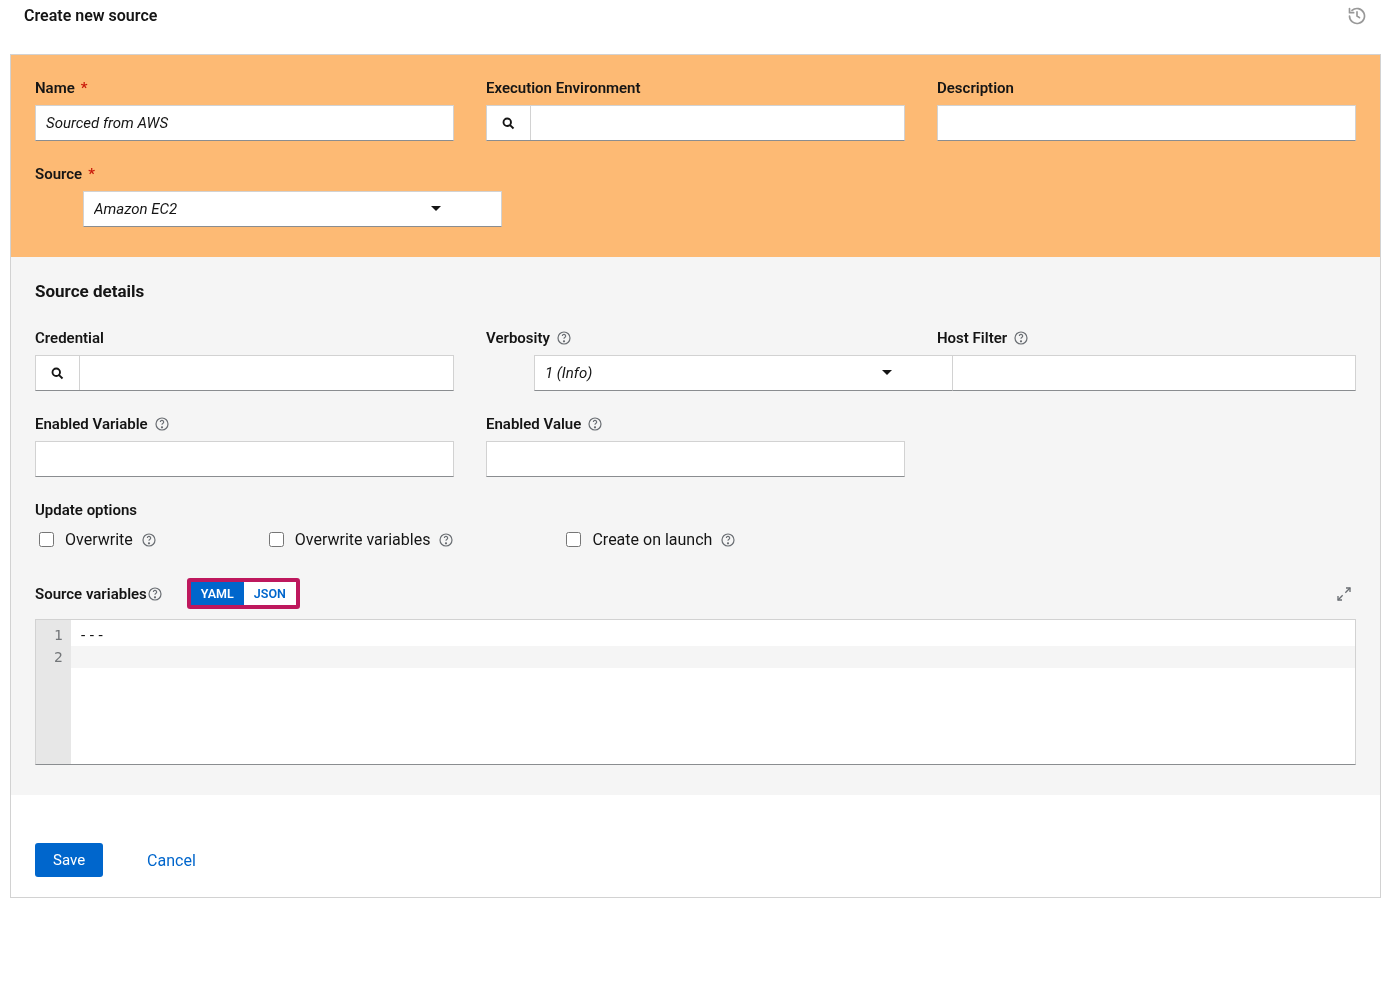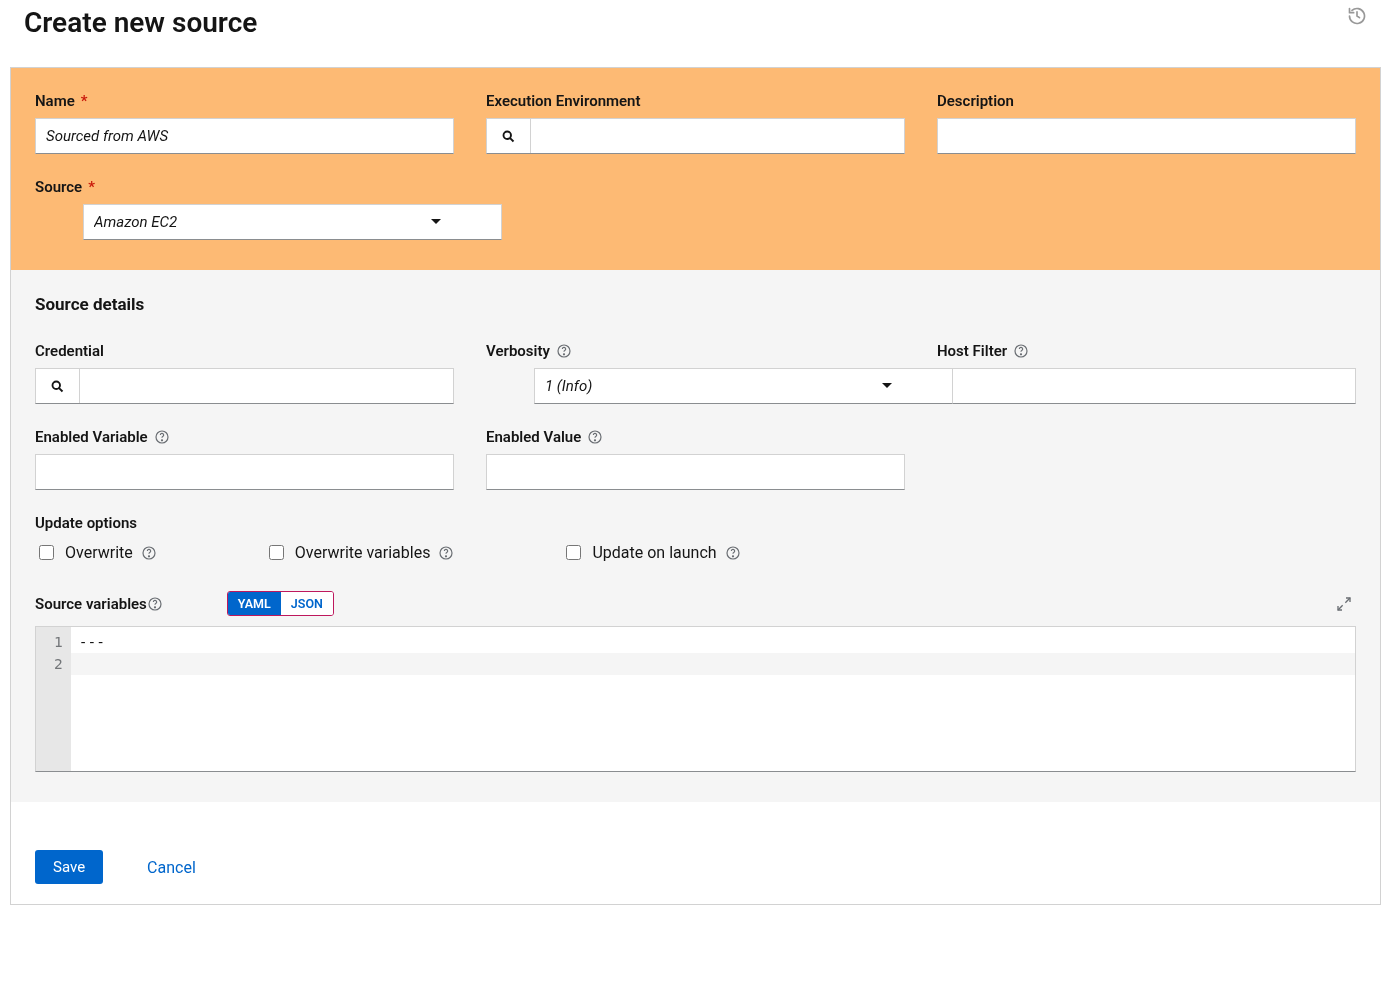--- a/index.html
+++ b/index.html
@@ -14,21 +14,21 @@
     width: 1391px;
     padding: 0 10px 10px 10px;
   }
   .title-row {
     display: flex;
     justify-content: space-between;
     align-items: flex-start;
     padding: 6px 14px 28px 14px;
   }
   .title {
-    font-size: 28px;
+    font-size: 16px;
     font-weight: 600;
     margin: 0;
   }
   .history-icon {
     color: #555;
     opacity: .6;
   }
   .card {
     background: #fff;
     border: 1px solid #d2d2d2;
@@ -139,26 +139,25 @@
     align-items:center;
     gap: 24px;
     margin-bottom: 10px;
   }
   .vars-label {
     display:flex;align-items:center;
     font-size:15px;font-weight:600;
   }
   .seg {
     display:inline-flex;
-    border:1px solid #be185d;
+    border:4px solid #be185d;
     border-radius:3px;
     overflow:hidden;
     font-size:12.5px;
     font-weight:600;
-    margin-left:40px;
   }
   .seg-btn {
     border:none;
     padding:4px 10px;
     font:inherit;
     cursor:pointer;
     background:#fff;
     color:#06c;
   }
   .seg-btn.active {
@@ -407,21 +406,21 @@
           <span class="help-icon">
             <svg viewBox="0 0 24 24" fill="none" stroke="currentColor" stroke-width="1.8">
                 <circle cx="12" cy="12" r="9"></circle>
                 <path d="M9.5 9a2.5 2.5 0 1 1 3.5 2.3c-.8.4-1 .9-1 1.7"></path>
                 <circle cx="12" cy="17" r=".8" fill="currentColor"></circle>
               </svg>
           </span>
         </label>
         <label class="check-item">
           <input type="checkbox" style="">
-          <span>Update on launch</span>
+          <span>Create on launch</span>
           <span class="help-icon">
             <svg viewBox="0 0 24 24" fill="none" stroke="currentColor" stroke-width="1.8">
                 <circle cx="12" cy="12" r="9"></circle>
                 <path d="M9.5 9a2.5 2.5 0 1 1 3.5 2.3c-.8.4-1 .9-1 1.7"></path>
                 <circle cx="12" cy="17" r=".8" fill="currentColor"></circle>
               </svg>
           </span>
         </label>
       </div>
 

